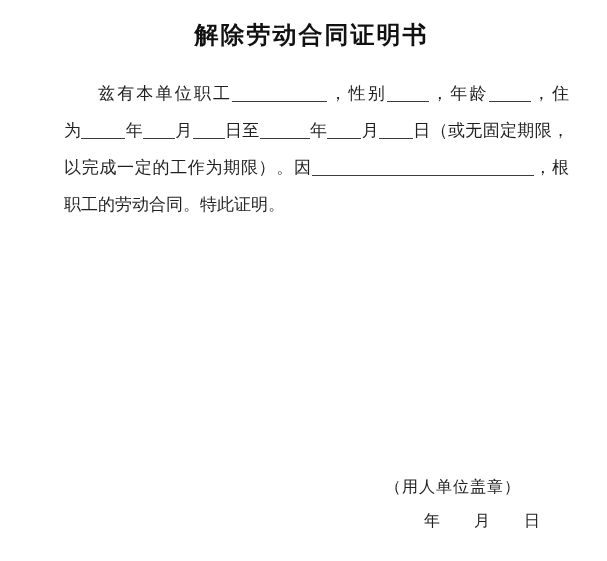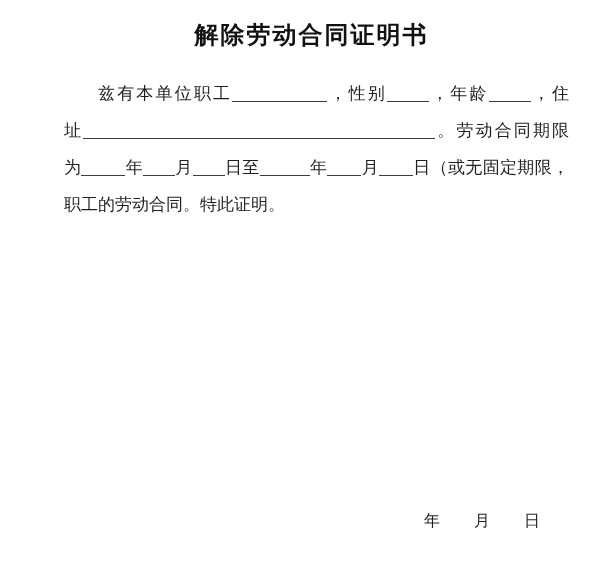--- a/index.html
+++ b/index.html
@@ -93,36 +93,37 @@
 <div class="page">
 
   <h1 class="title">解除劳动合同证明书</h1>
 
   <div class="doc-body">
 
     <div class="line indent">
       <span>兹有本单位职工</span><span class="blank b-name"></span><span>，性别</span><span class="blank b-sex"></span><span>，年龄</span><span class="blank b-age"></span><span>，住</span>
     </div>
 
-    <div class="line">
-      <span>址</span><span class="blank b-addr"></span><span>。劳动合同期限</span>
-    </div>
 
     <div class="line">
       <span>为</span><span class="blank b-y1"></span><span>年</span><span class="blank b-m1"></span><span>月</span><span class="blank b-d1"></span><span>日至</span><span class="blank b-y2"></span><span>年</span><span class="blank b-m2"></span><span>月</span><span class="blank b-d2"></span><span>日（或无固定期限，</span>
     </div>
 
+    <div class="line">
+      <span>以完成一定的工作为期限）。因</span><span class="blank b-reason"></span><span>，根</span>
+    </div>
 
 
     <div class="line last">
       <span>职工的劳动合同。特此证明。</span>
     </div>
 
   </div>
 
+  <div class="seal-note">（用人单位盖章）</div>
 
   <div class="date-line">
     <span>年</span>
     <span>月</span>
     <span>日</span>
   </div>
 
 </div>
 
 </body></html>

